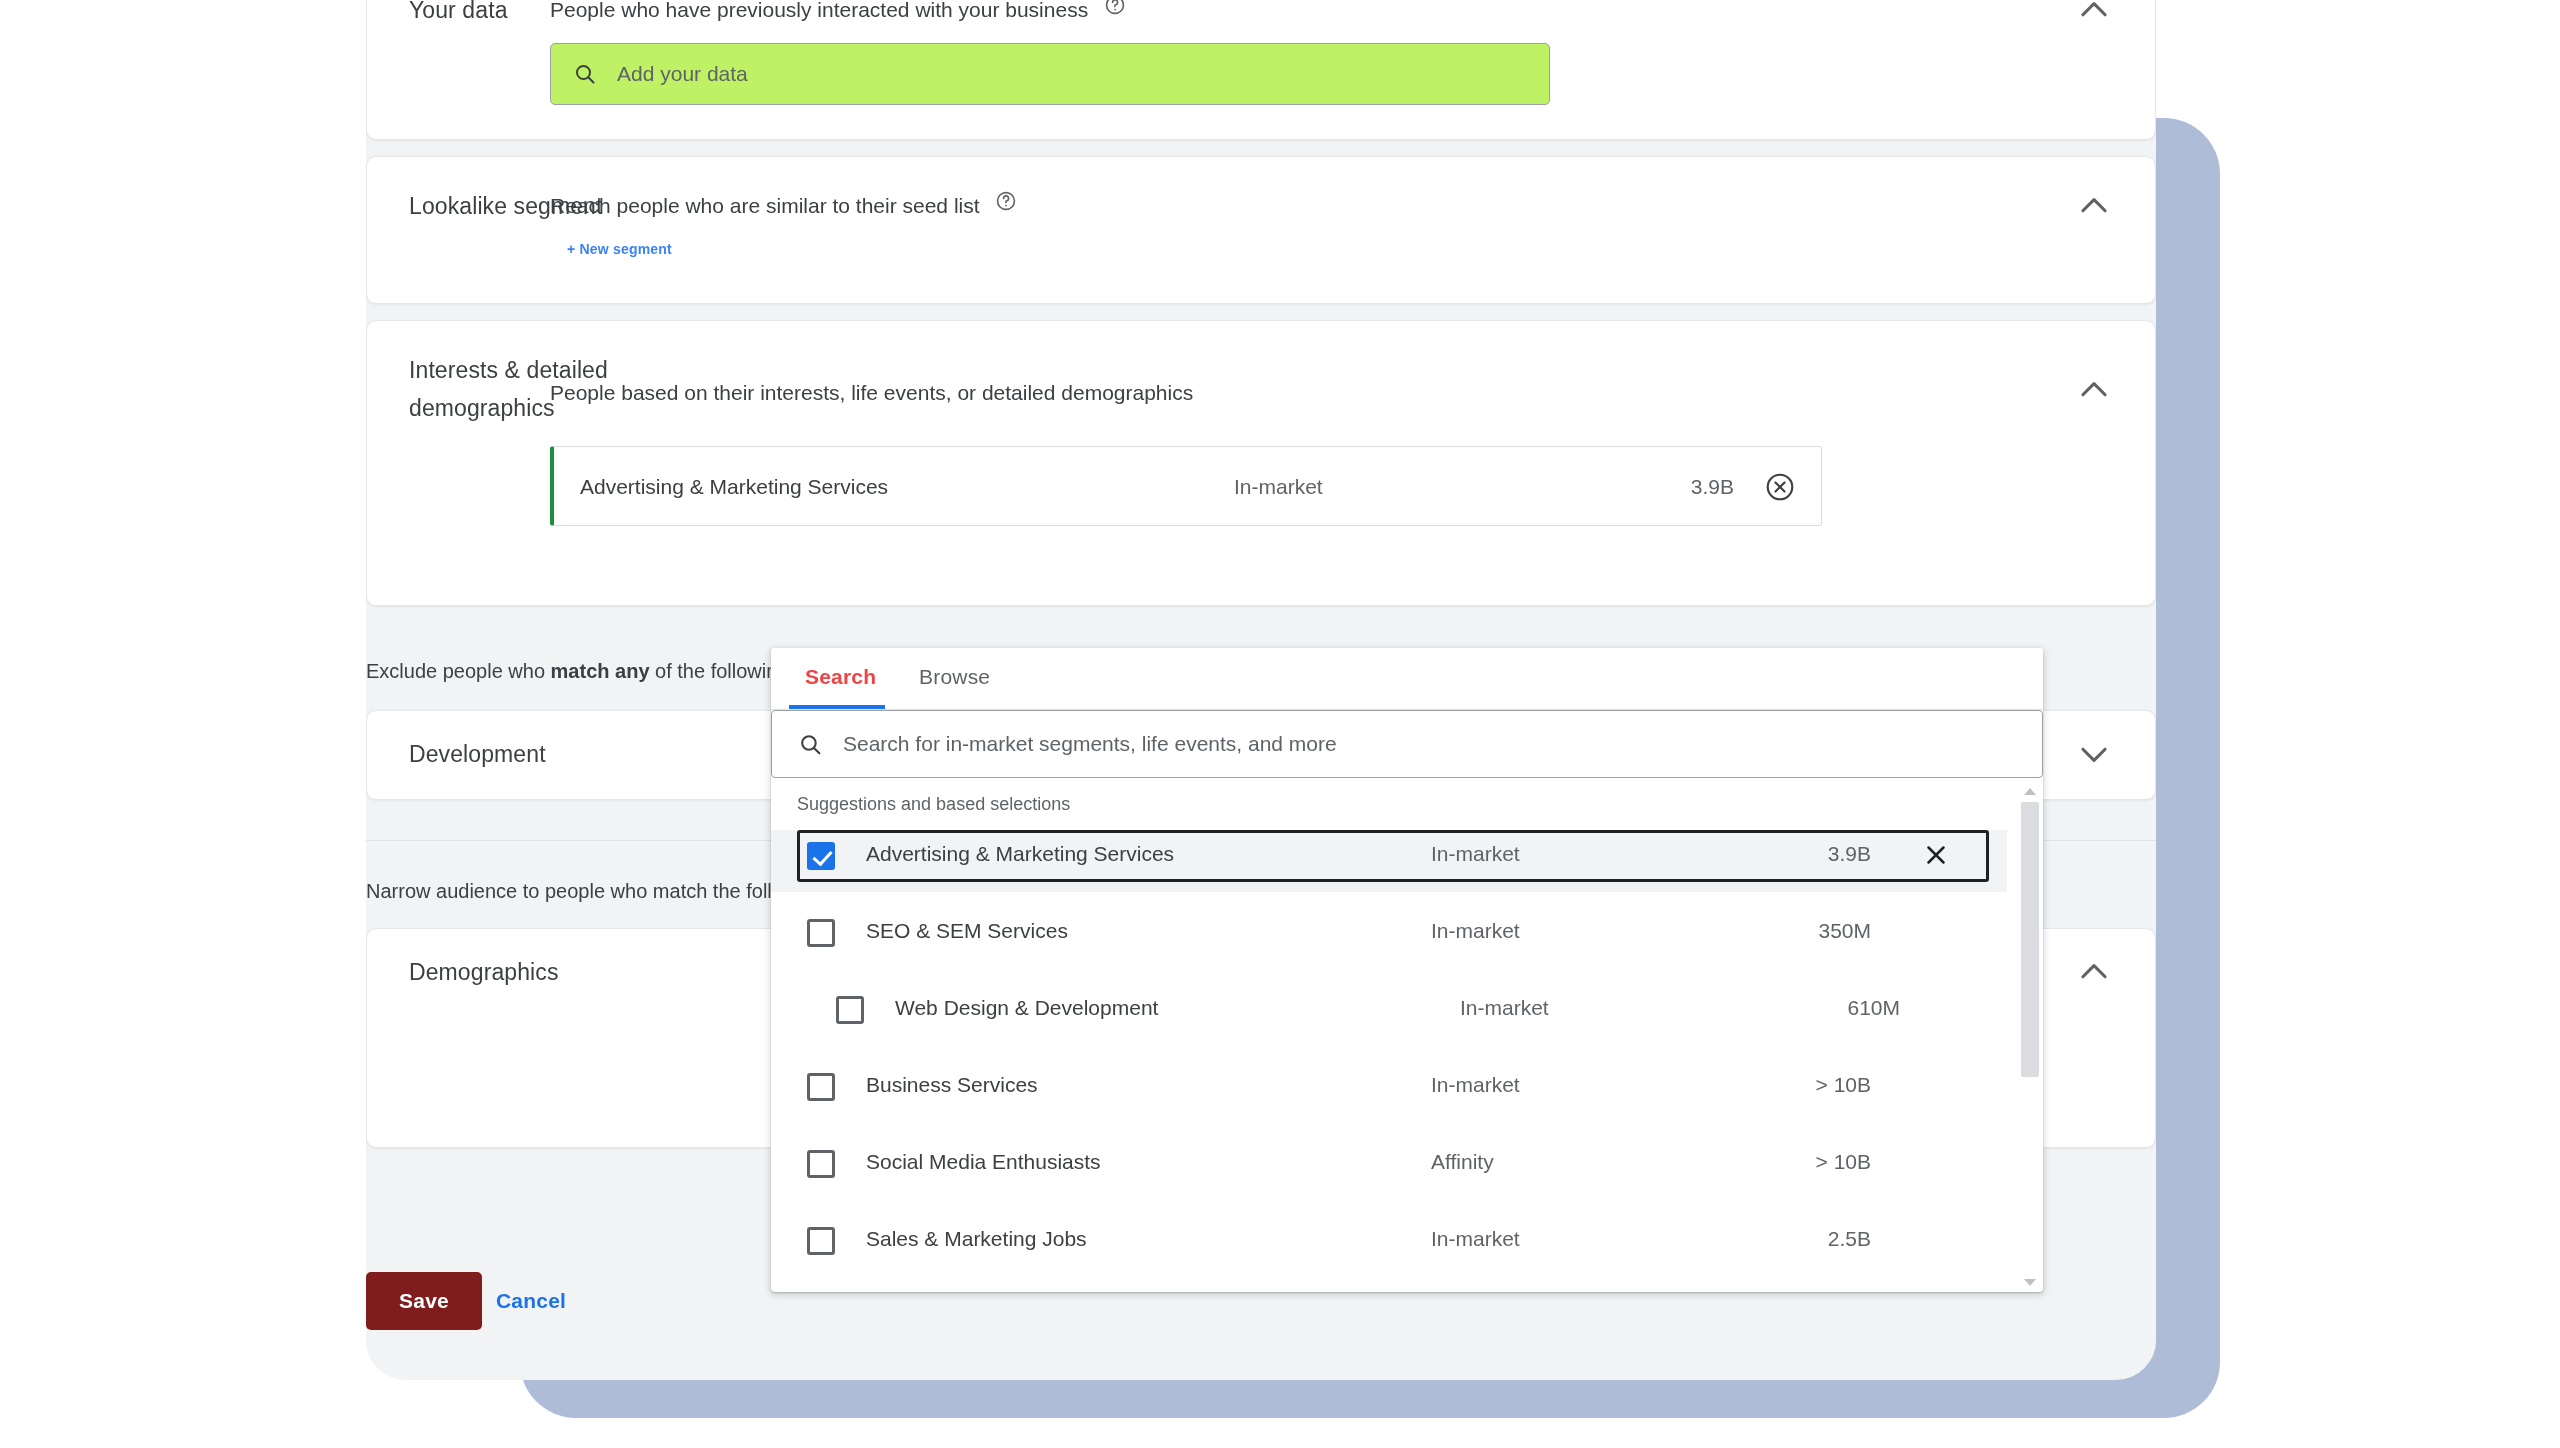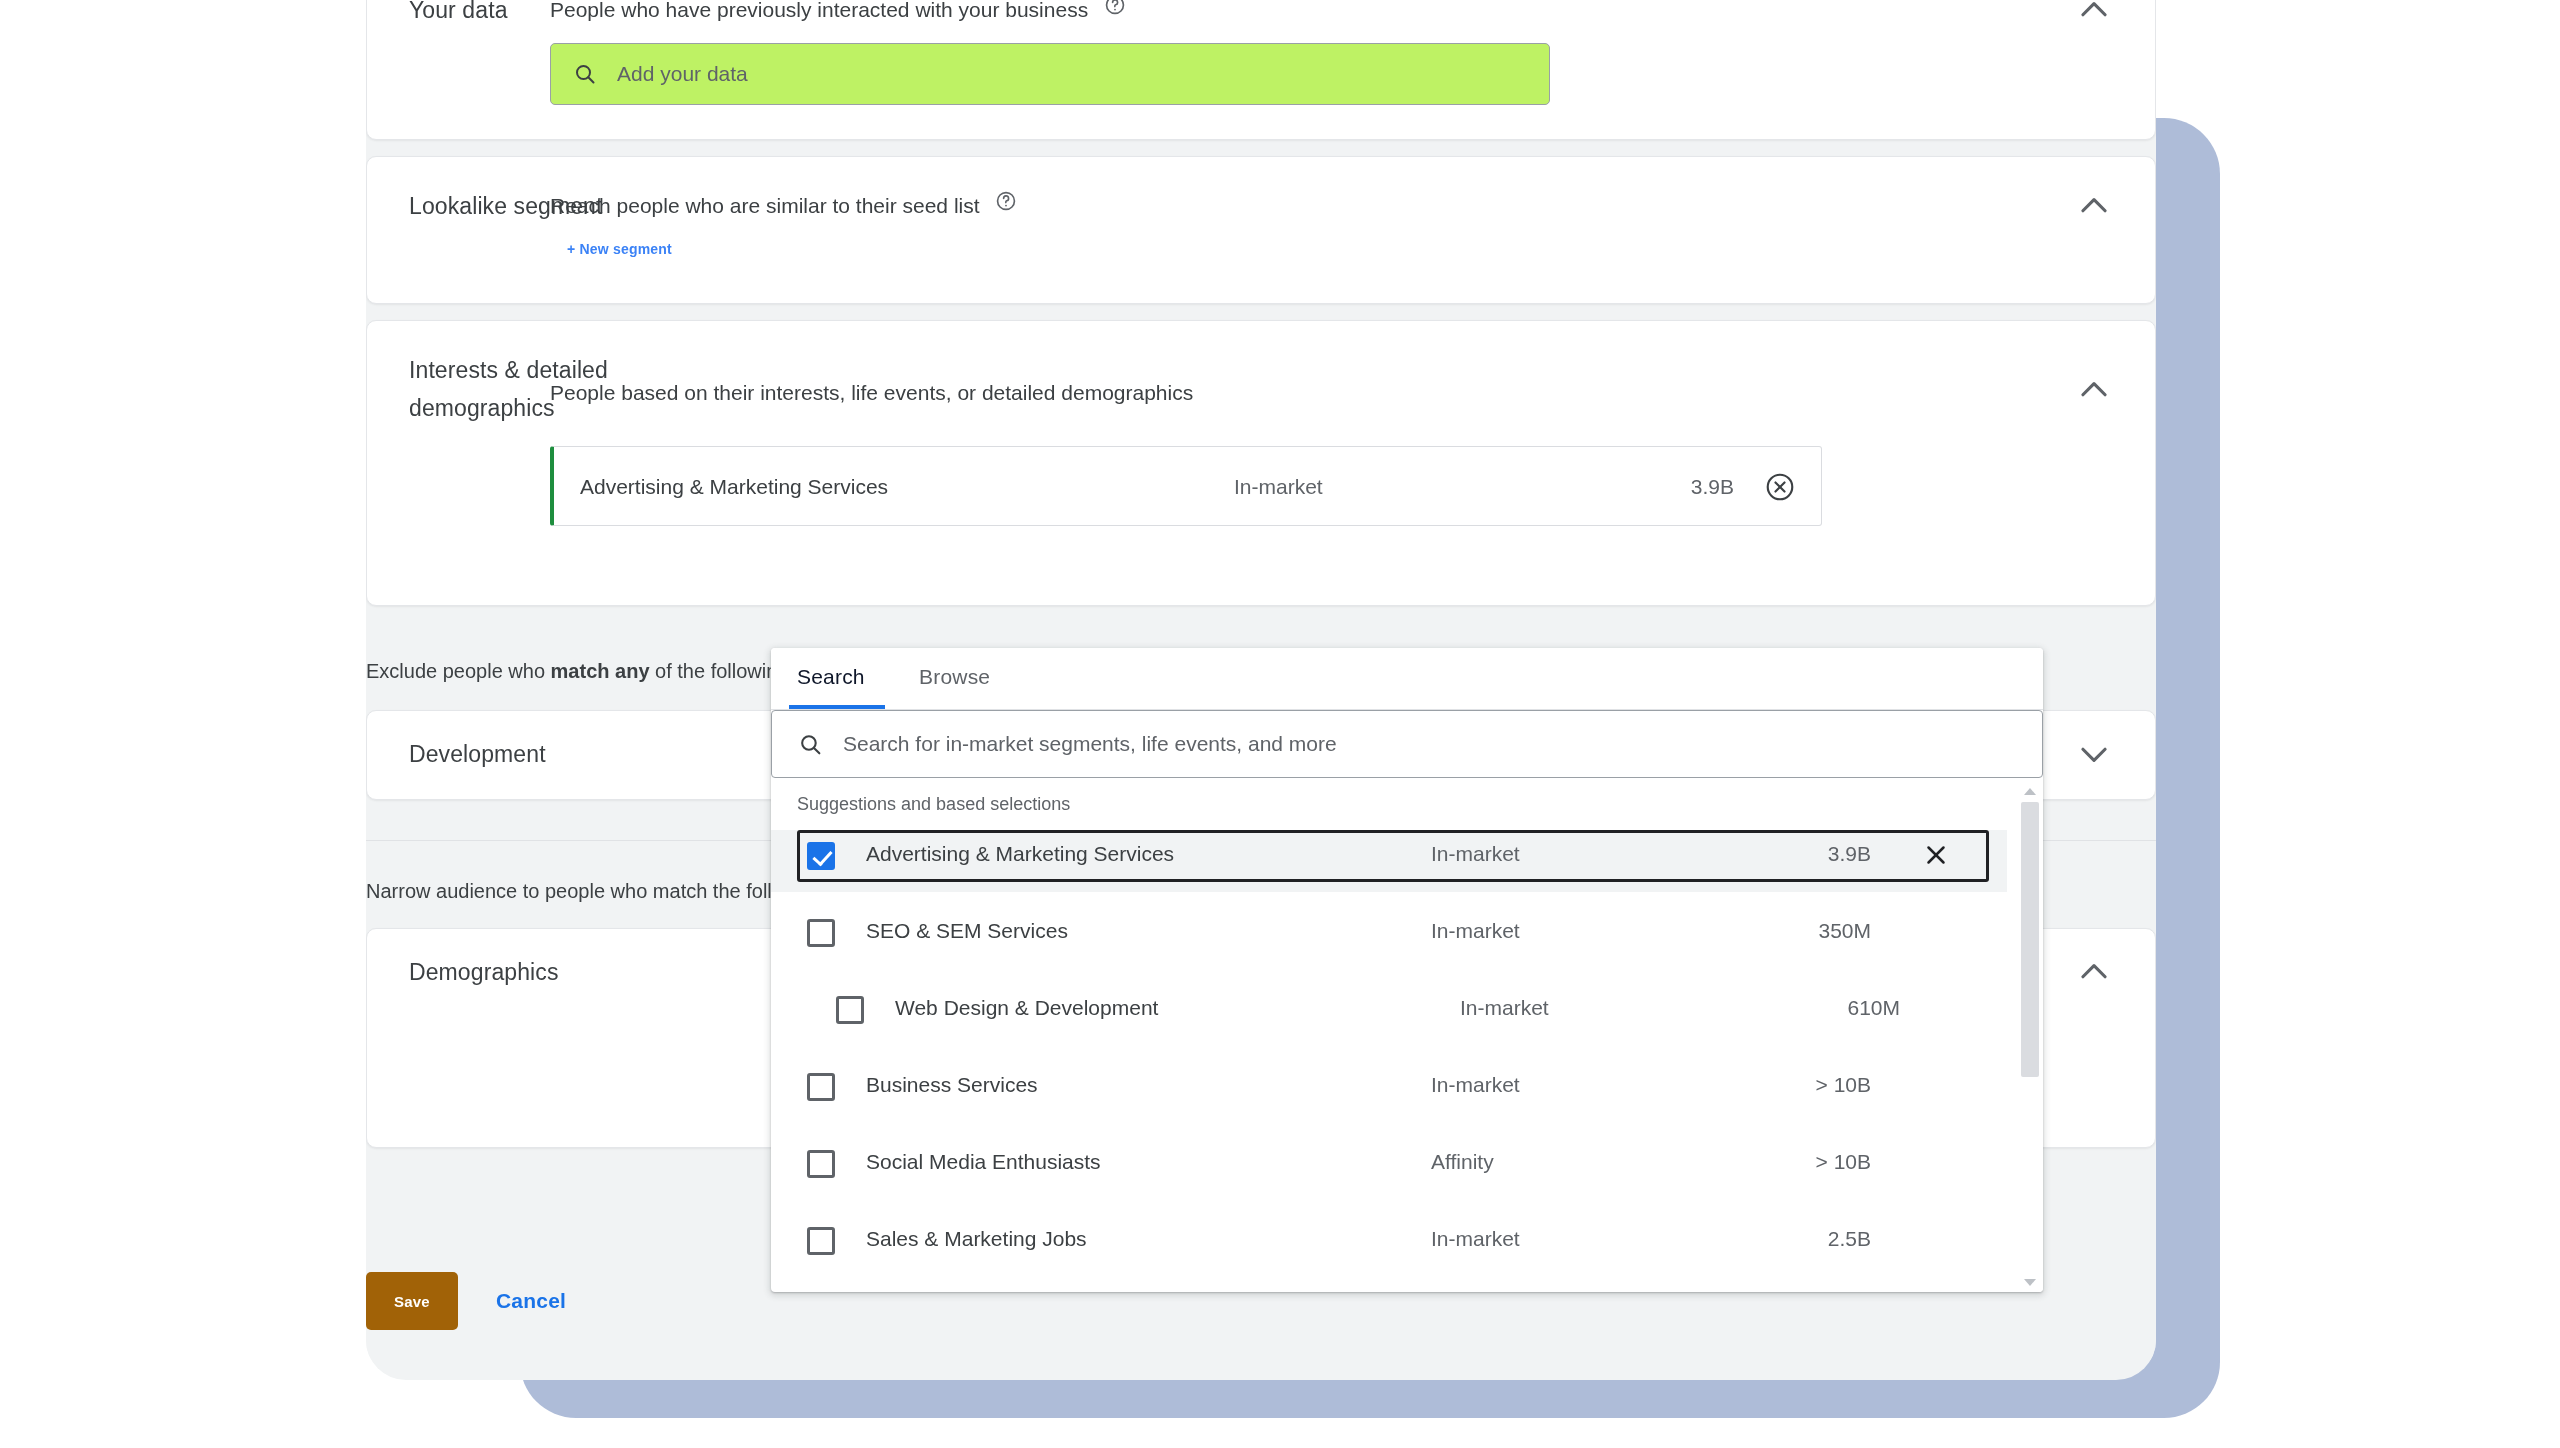--- a/index.html
+++ b/index.html
@@ -115,21 +115,21 @@
     overflow:hidden;
   }
   .tabs{
     position:absolute; left:0; top:0; width:100%; height:62px;
     border-bottom:1px solid #e0e2e5; background:#fff;
   }
   .tab{
     position:absolute; top:0; height:62px; line-height:58px;
     font-size:21px; color:#5f6368; cursor:pointer; letter-spacing:.2px;
   }
-  .tab.active{ color:#0f172a; font-weight:normal; }
+  .tab.active{ color:#ef4444; font-weight:bold;margin-left:8px; }
   .tab-underline{
     position:absolute; height:4px; background:#1a73e8; bottom:0;
   }
   .dd-search{
     position:absolute; left:0px; top:62px;
     width:1272px; height:68px;
     border:1px solid #9aa0a6; border-radius:4px;
     background:#fff; display:flex; align-items:center;
     padding-left:26px; font-size:21px; color:#5f6368;
   }
@@ -188,23 +188,23 @@
     border-top:7px solid #bdc1c6;
   }
 
   
   .actionbar{
     position:absolute; left:0px; top:1290px;
     width:1790px; height:110px; background:#f1f3f4;
   }
   .btn-save{
     position:absolute; left:0px; top:22px;
-    width:92px; height:58px;
-    background:#a16207; color:#fff; border:none; border-radius:5px;
-    font-size:15px; font-family:"Liberation Sans",sans-serif;
+    width:116px; height:58px;
+    background:#7f1d1d; color:#fff; border:none; border-radius:5px;
+    font-size:21px; font-family:"Liberation Sans",sans-serif;
     font-weight:bold; cursor:pointer; letter-spacing:.2px;
   }
   .btn-cancel{
     position:absolute; left:130px; top:22px;
     height:58px; line-height:58px;
     background:transparent; border:none;
     color:#1a73e8; font-size:21px; font-weight:bold;
     font-family:"Liberation Sans",sans-serif; cursor:pointer; letter-spacing:.2px;
   }
 </style>

